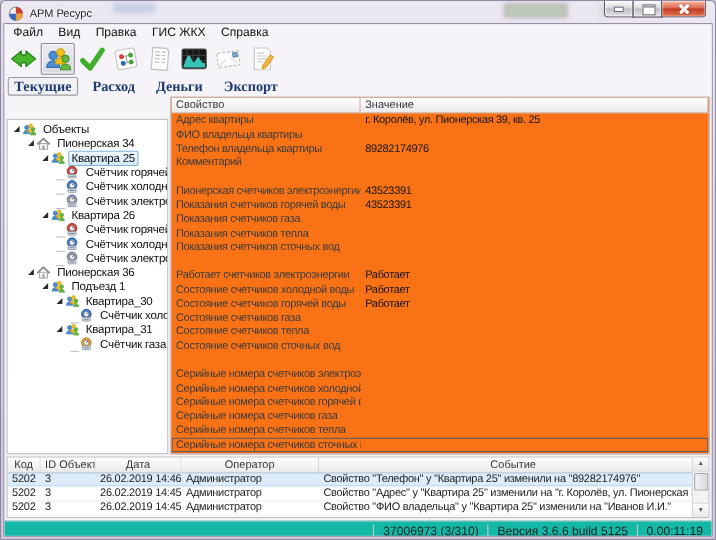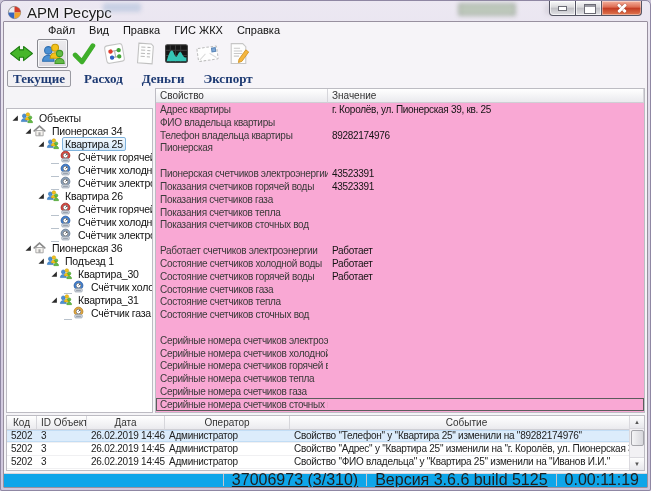--- a/index.html
+++ b/index.html
@@ -6,21 +6,21 @@
   html,body { background:#c9c2d6; }
   body { font-family:"Liberation Sans",sans-serif; }
 
   .window { position:relative; width:651px; height:491px; overflow:hidden;
     background:linear-gradient(180deg,#ece8f2 0%,#ddd6e7 40%,#cfc7dd 100%);
     border:1px solid #8f87a3; border-radius:5px 5px 2px 2px; padding:0 2px 4px; }
 
   
   .titlebar { height:20px; position:relative; display:flex; align-items:center; padding:2px 4px 0; }
   .app-icon svg { width:15px; height:15px; display:block; }
-  .title { font-size:15px; color:#1c1c1c; margin-left:5px; text-shadow:0 0 3px #fff,0 0 3px #fff; }
+  .title { font-size:10px; color:#1c1c1c; margin-left:5px; text-shadow:0 0 3px #fff,0 0 3px #fff; }
   .blob { position:absolute; filter:blur(2px); opacity:.5; border-radius:2px; }
   .blob1 { left:100px; top:2px; width:38px; height:9px; background:#a4b8d6; }
   .blob2 { left:455px; top:2px; width:58px; height:13px; background:#93ac88; box-shadow:inset 0 0 4px #3c4a38; }
   .blob3 { left:542px; top:3px; width:33px; height:11px; background:#c9c5ce; }
   .win-controls { position:absolute; top:0; right:6px; display:flex; }
   .wbtn { width:27px; height:15px; border:1px solid #545463; border-top:none; position:relative;
     background:linear-gradient(#fbfbfb,#d9d9dc 45%,#bfbfc4 50%,#e2e2e6);
     box-shadow:inset 0 0 0 1px rgba(255,255,255,.65); margin-left:-1px; }
   .wbtn.min { border-radius:0 0 0 4px; }
   .wbtn.max { border-radius:0; }
@@ -32,21 +32,21 @@
   .wbtn.max::after { content:""; position:absolute; left:8px; top:3px; width:10px; height:8px;
     background:#fff; border:1px solid #6b6b74; box-shadow:inset 0 2px 0 #9a9aa2; }
   .wbtn.close::before,.wbtn.close::after { content:""; position:absolute; left:50%; top:50%; width:11px; height:2.5px;
     background:#fff; border-radius:1px; box-shadow:0 0 1px #7a1d10; }
   .wbtn.close::before { transform:translate(-50%,-50%) rotate(45deg); }
   .wbtn.close::after  { transform:translate(-50%,-50%) rotate(-45deg); }
 
   
   .client { height:467px; background:#f5f4f7; border:1px solid #98909f; border-radius:1px; overflow:hidden; }
 
-  .menubar { height:16px; display:flex; align-items:center; background:#f6f4f8; padding-left:1px;margin-left:36px; }
+  .menubar { height:16px; display:flex; align-items:center; background:#f6f4f8; padding-left:1px; }
   .menu-item { padding:0 7px; font-size:11px; color:#111; line-height:16px; }
 
   .toolbar { height:30px; display:flex; align-items:center; background:#f6f4f8; padding-left:2px; }
   .tool-btn { width:31px; height:29px; display:flex; align-items:center; justify-content:center;
     border:1px solid transparent; border-radius:2px; }
   .tool-btn.pressed { border-color:#88888f; background:linear-gradient(#ecebee,#dbd9e0); box-shadow:inset 0 0 0 1px #f8f8fa; }
   .tool-icon svg { width:25px; height:25px; display:block; }
 
   .tabbar { height:20px; display:flex; align-items:center; background:#f6f4f8; padding-left:3px; }
   .tab { font-family:"Liberation Serif",serif; font-weight:bold; font-size:13px; color:#1c3972;
@@ -58,21 +58,21 @@
   .tree-panel { width:147px; flex:none; background:#fff; border:1px solid #bdbcc3; padding-top:2px; overflow:hidden;margin-top:20px; }
   .tree-item { height:13px; display:flex; align-items:center; white-space:nowrap; font-size:10.5px; letter-spacing:-.2px; color:#111; }
   .expander { width:10px; flex:none; font-size:7px; line-height:13px; color:#2b2b2b; text-align:center; }
   .expander.leaf { position:relative; }
   .expander.leaf::after { content:""; position:absolute; left:2px; right:0; top:6px; border-top:1px solid #b9c2cc; }
   .tree-icon { flex:none; margin-right:3px; }
   .tree-icon svg { width:13px; height:13px; display:block; }
   .tree-label { padding:0 2px; border:1px solid transparent; border-radius:2px; }
   .tree-item.selected .tree-label { background:linear-gradient(#f3f9fe,#d3e8f9); border-color:#7fb2dc; }
 
-  .prop-panel { flex:1; background:#f9a8d4; border:1px solid #bdbcc3; display:flex; flex-direction:column; overflow:hidden; }
+  .prop-panel { flex:1; background:#f97316; border:1px solid #bdbcc3; display:flex; flex-direction:column; overflow:hidden; }
   .prop-header { display:flex; height:14px; flex:none; }
   .ph-cell { background:linear-gradient(#ffffff,#eaeaee); border-right:1px solid #d6d6db; border-bottom:1px solid #cfcfd5;
     font-size:10px; color:#333; padding:1px 4px; white-space:nowrap; overflow:hidden; }
   .ph-c1 { width:172px; flex:none; }
   .ph-c2 { flex:1; }
   .prop-body { flex:1; display:flex; flex-direction:column; padding-bottom:1px; }
   .prop-row { flex:1; display:flex; align-items:center; font-size:10px; letter-spacing:-.3px; }
   .prop-row.focused { outline:1px solid #5c5c5c; outline-offset:-1px; }
   .pcell { white-space:nowrap; overflow:hidden; }
   .pname { width:172px; flex:none; padding:0 4px; color:#3a3a3a; }
@@ -88,22 +88,22 @@
   .lcell { padding:0 4px; font-size:10px; letter-spacing:-.25px; line-height:12px; color:#222; white-space:nowrap; overflow:hidden; }
   .vscroll { position:absolute; top:0; right:0; bottom:0; width:15px; background:#f2f1f4; border-left:1px solid #dad9de;
     display:flex; flex-direction:column; align-items:center; }
   .scroll-btn { width:15px; height:13px; flex:none; display:flex; align-items:center; justify-content:center;
     background:linear-gradient(#fdfdfd,#e7e7eb); color:#555; font-size:6px; border-bottom:1px solid #dad9de; }
   .scroll-btn.down { margin-top:auto; border-bottom:none; border-top:1px solid #dad9de; }
   .scroll-thumb { width:13px; height:16px; margin-top:1px; flex:none;
     background:linear-gradient(90deg,#f4f4f6,#d7d7dc); border:1px solid #a5a5ab; border-radius:2px; }
 
   
-  .statusbar { height:16px; margin-top:2px; display:flex; justify-content:flex-end; align-items:flex-start;
-    background:#0ea5e9; border-top:1px solid #d8d6db; font-size:16px; color:#1e1e1e; }
+  .statusbar { height:16px; margin-top:2px; display:flex; justify-content:flex-end; align-items:flex-end;
+    background:#14b8a6; border-top:1px solid #d8d6db; font-size:11px; color:#1e1e1e; }
   .status-item { padding:0 8px; border-left:1px solid #c7c5cc; height:12px; line-height:12px; white-space:nowrap; }
   .status-item.link { text-decoration:underline; }
 </style>
 </head>
 <body>
 
 <div class="window">
   <div class="titlebar">
     <span class="app-icon">
         <svg viewBox="0 0 16 16">
@@ -458,21 +458,21 @@
               <div class="pcell pvalue">г. Королёв, ул. Пионерская 39, кв. 25</div>
             </div>
             <div class="prop-row">
               <div class="pcell pname">ФИО владельца квартиры</div>
             </div>
             <div class="prop-row">
               <div class="pcell pname">Телефон владельца квартиры</div>
               <div class="pcell pvalue">89282174976</div>
             </div>
             <div class="prop-row">
-              <div class="pcell pname">Пионерская</div>
+              <div class="pcell pname">Комментарий</div>
               <div class="pcell pvalue"></div>
             </div>
             <div class="prop-row">
               <div class="pcell pname"></div>
               <div class="pcell pvalue"></div>
             </div>
             <div class="prop-row">
               <div class="pcell pname">Пионерская счетчиков электроэнергии</div>
               <div class="pcell pvalue">43523391</div>
             </div>
@@ -530,25 +530,25 @@
             </div>
             <div class="prop-row">
               <div class="pcell pname">Серийные номера счетчиков холодной воды</div>
               <div class="pcell pvalue"></div>
             </div>
             <div class="prop-row">
               <div class="pcell pname">Серийные номера счетчиков горячей воды</div>
               <div class="pcell pvalue"></div>
             </div>
             <div class="prop-row">
+              <div class="pcell pname">Серийные номера счетчиков газа</div>
+              <div class="pcell pvalue"></div>
+            </div>
+            <div class="prop-row">
               <div class="pcell pname">Серийные номера счетчиков тепла</div>
-              <div class="pcell pvalue"></div>
-            </div>
-            <div class="prop-row">
-              <div class="pcell pname">Серийные номера счетчиков газа</div>
               <div class="pcell pvalue"></div>
             </div>
             <div class="prop-row focused">
               <div class="pcell pname">Серийные номера счетчиков сточных вод</div>
               <div class="pcell pvalue"></div>
             </div>
           </div>
       </div>
     </div>
 

